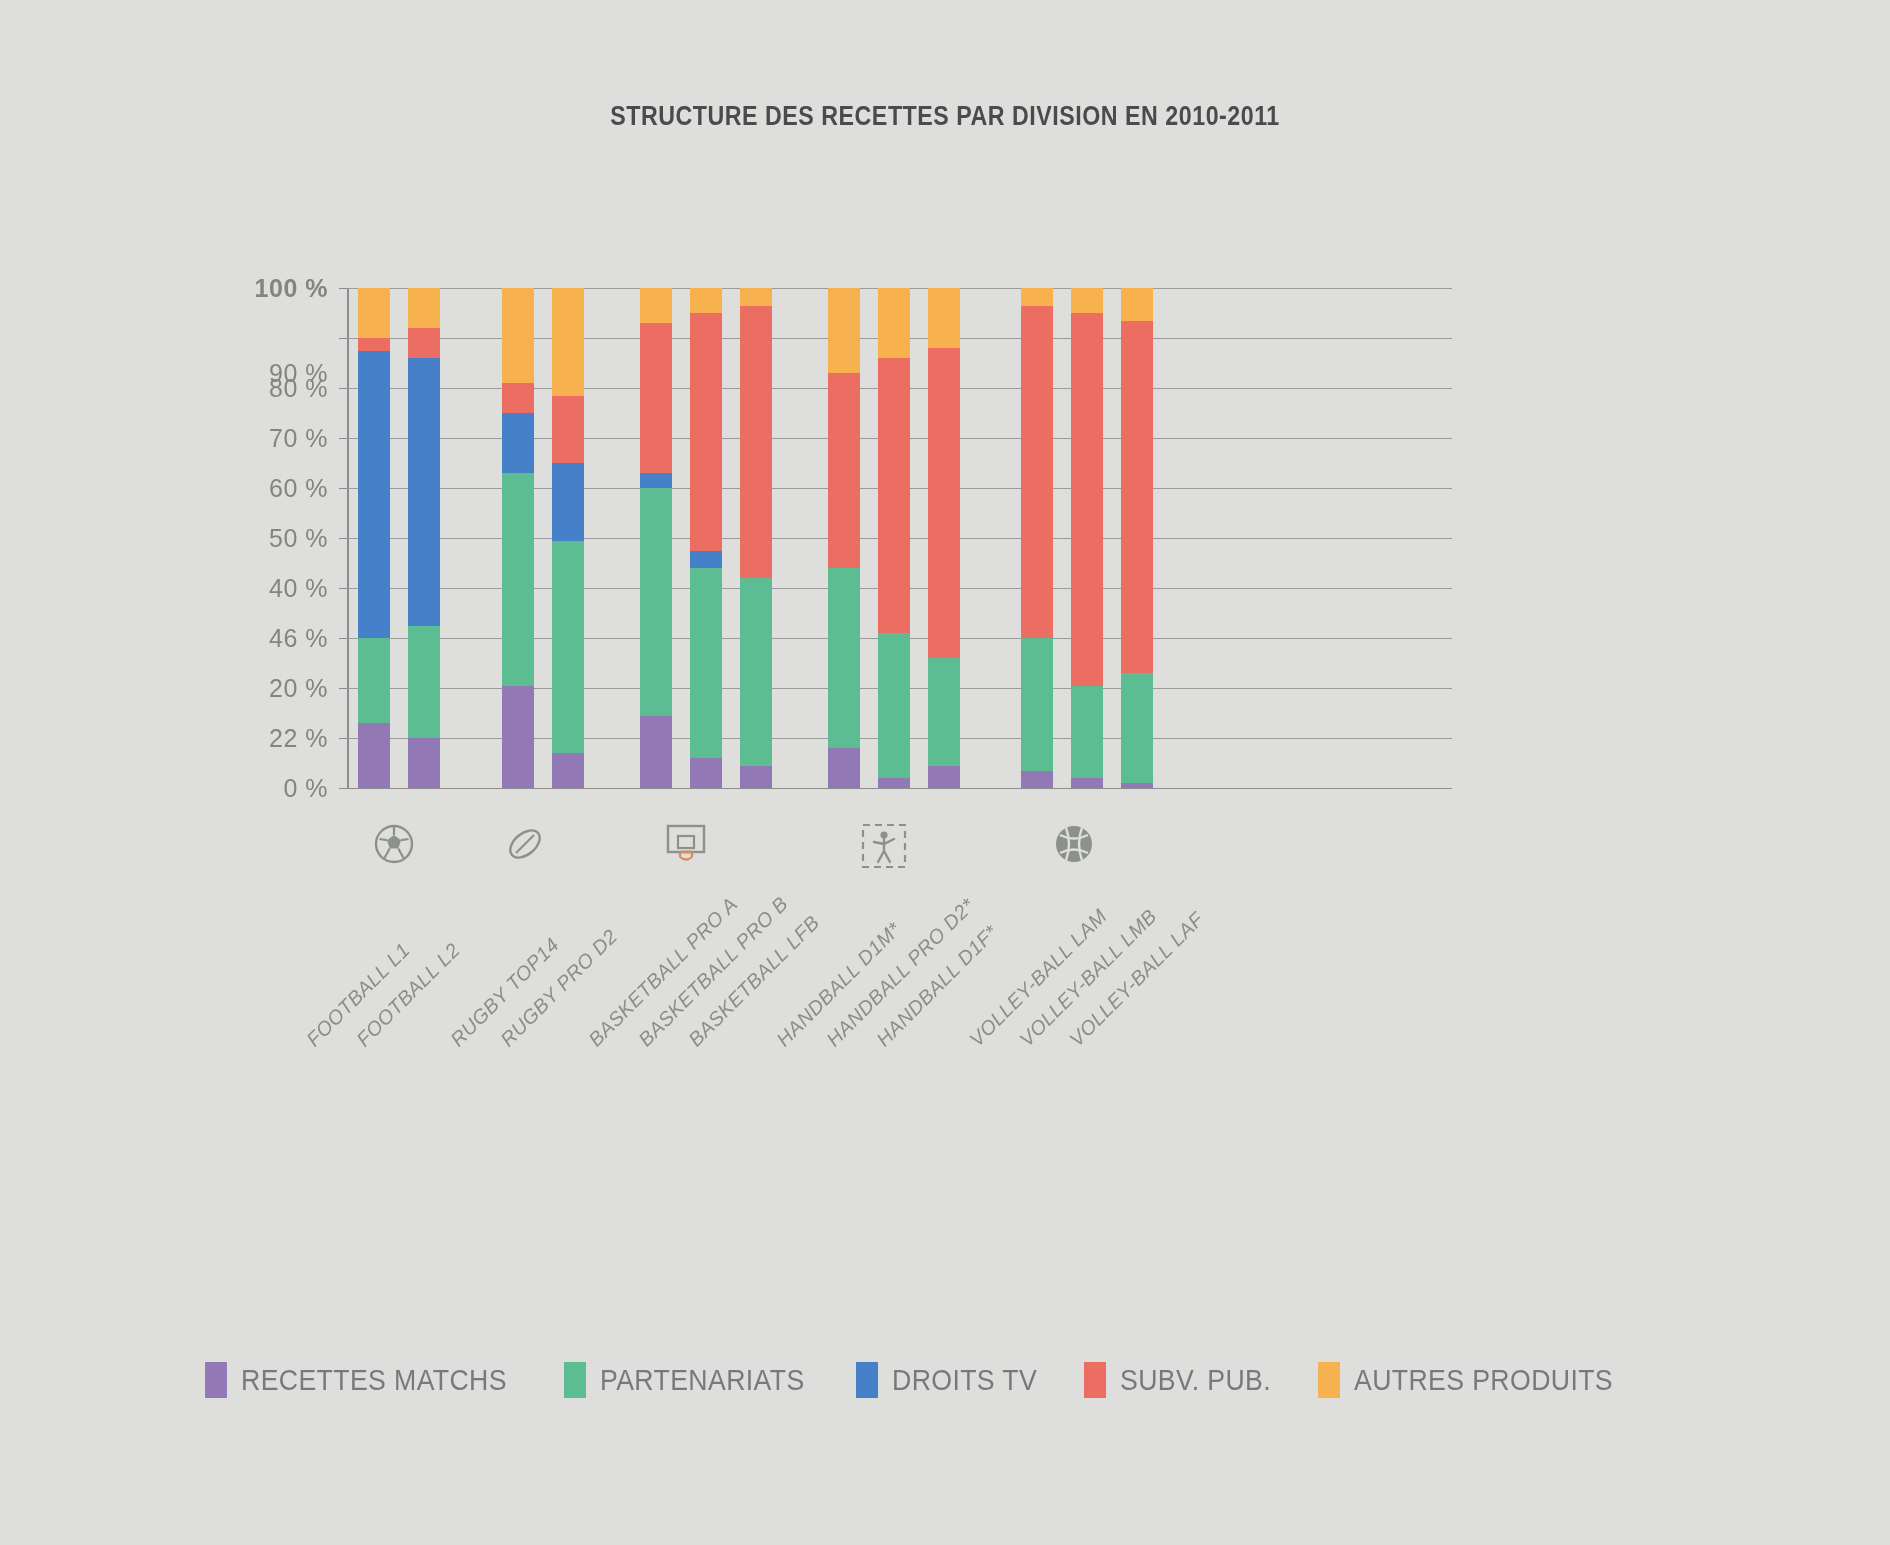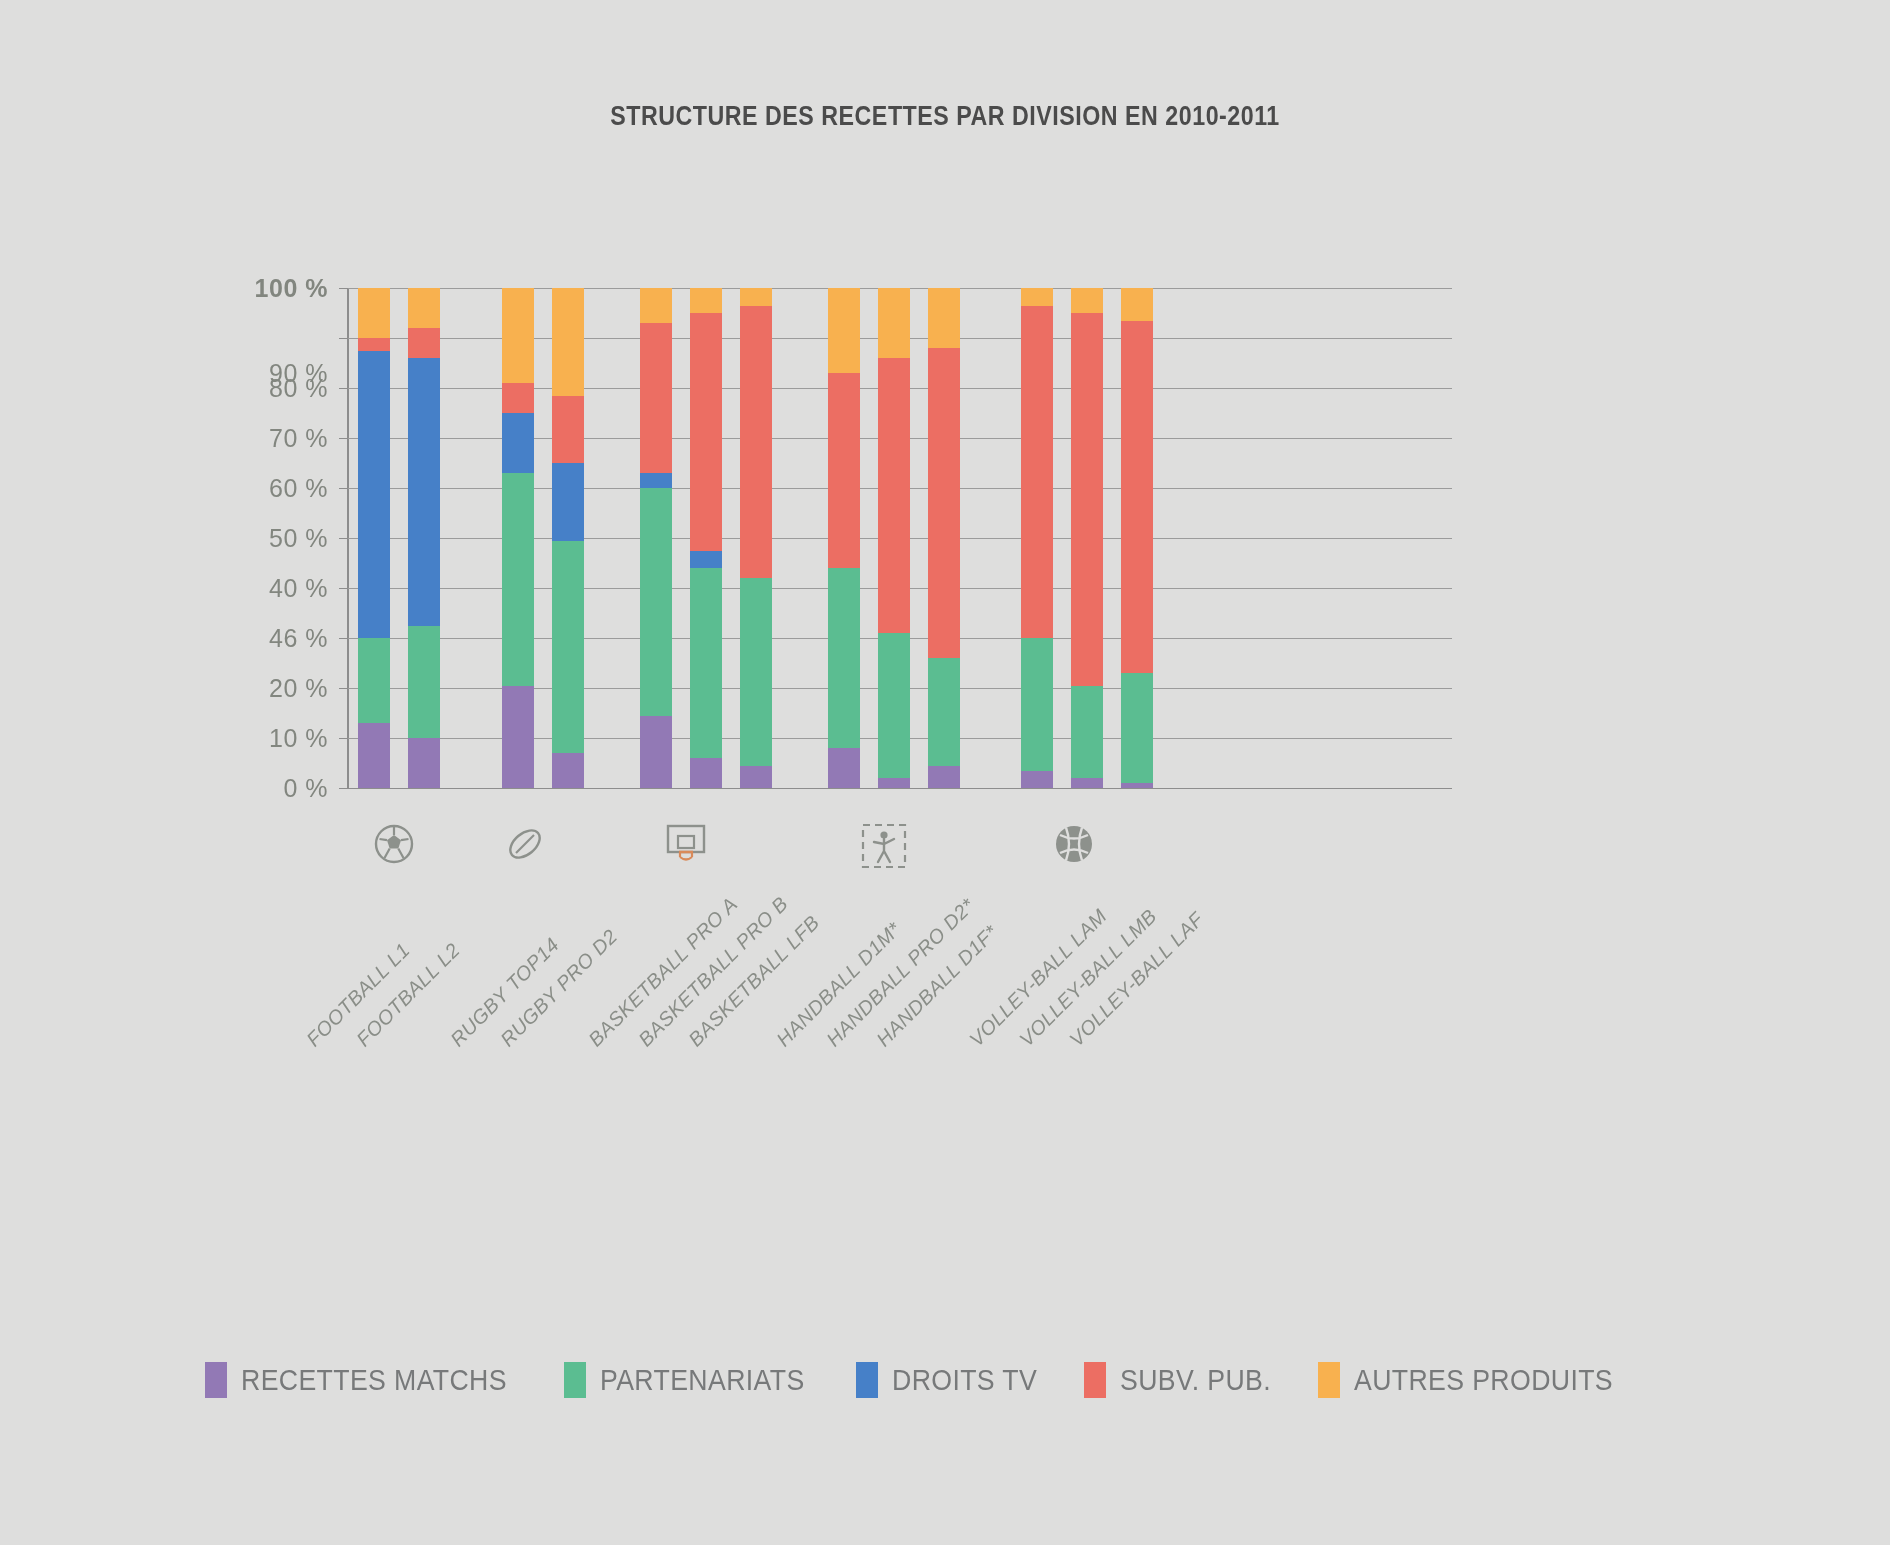--- a/index.html
+++ b/index.html
@@ -100,21 +100,21 @@
 <div class="ylabels" id="ylabels">
     <span style="top: 0px; font-weight: bold;">100 %</span>
     <span style="top: 50px; margin-top: 35px;">90 %</span>
     <span style="top: 100px;">80 %</span>
     <span style="top: 150px;">70 %</span>
     <span style="top: 200px;">60 %</span>
     <span style="top: 250px;">50 %</span>
     <span style="top: 300px;">40 %</span>
     <span style="top: 350px;">46 %</span>
     <span style="top: 400px;">20 %</span>
-    <span style="top: 450px;">10 %</span>
+    <span style="top: 450px;">22 %</span>
     <span style="top: 500px;">0 %</span>
   </div>
 
 <div id="plot">
   <div class="axis-vert"></div>
   <div id="grid-layer">
       <div class="gridline" style="top: 0px;"></div>
       <div class="gridline" style="top: 50px;"></div>
       <div class="gridline" style="top: 100px;"></div>
       <div class="gridline" style="top: 150px;"></div>

